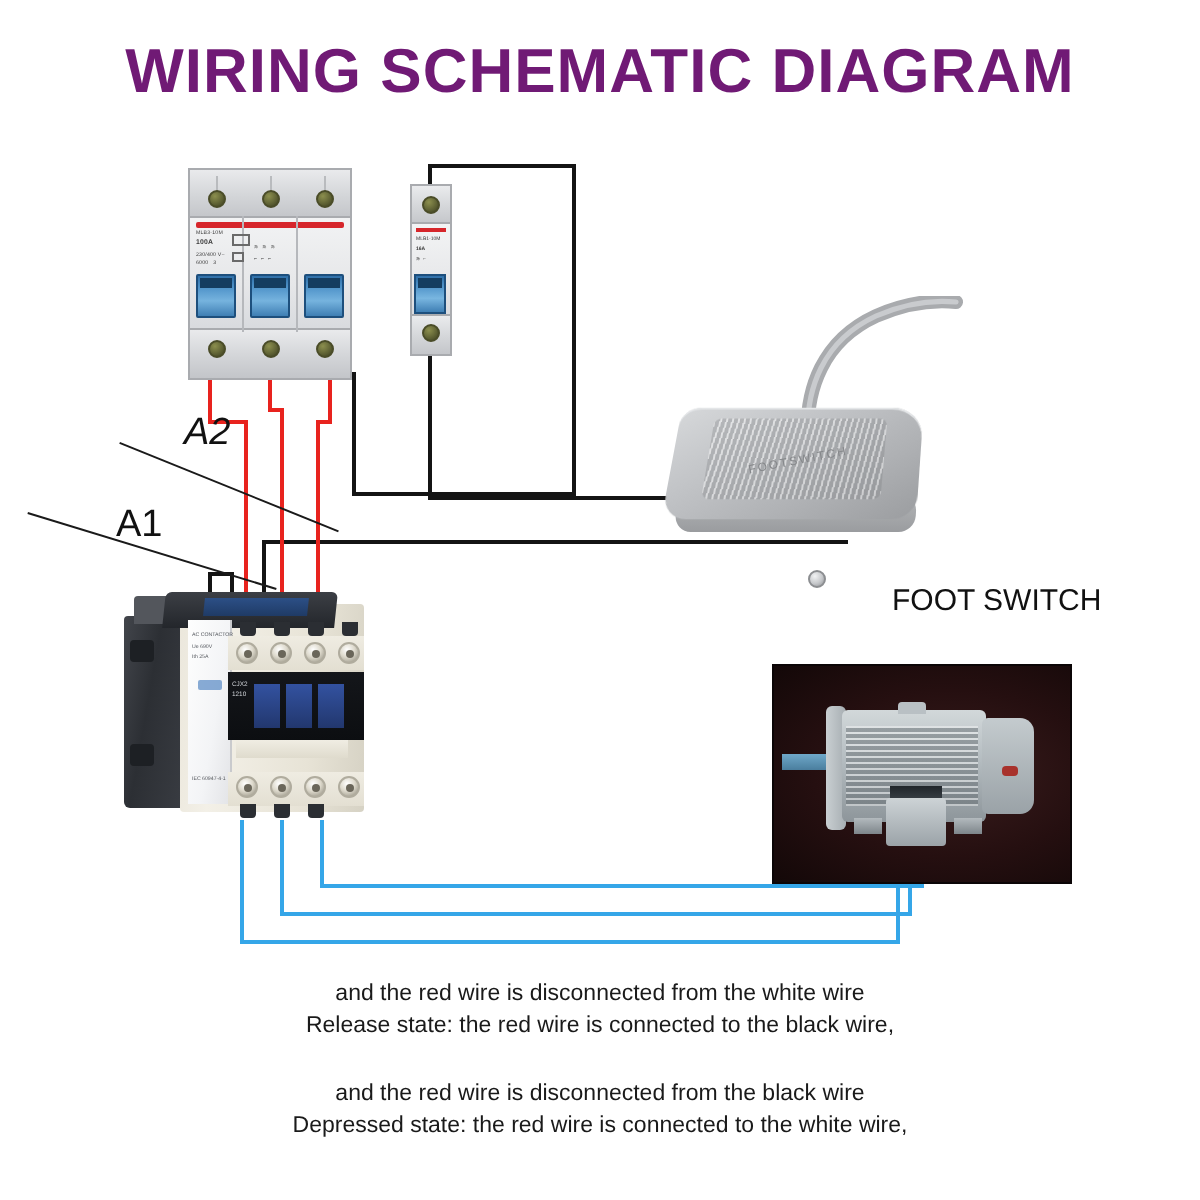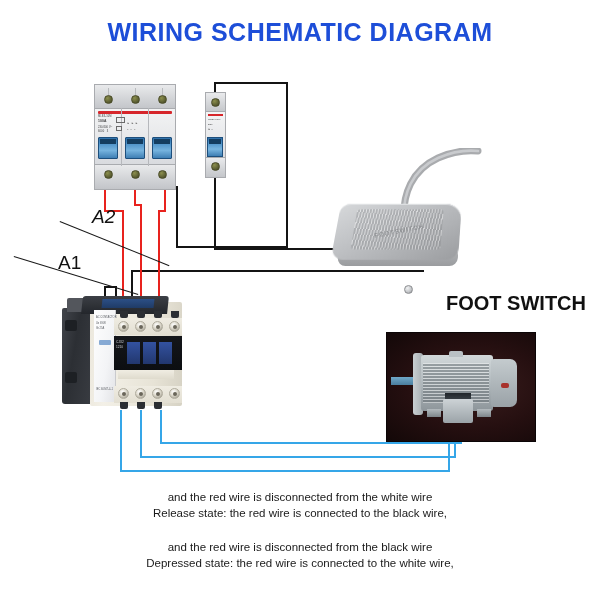--- a/index.html
+++ b/index.html
@@ -19,24 +19,24 @@
     overflow: hidden;
   }
 
   
   #title {
     position: absolute;
     left: 0;
     top: 18px;
     width: 600px;
     text-align: center;
-    font-size: 25px;
+    font-size: 31px;
     font-weight: bold;
     letter-spacing: 0.5px;
-    color: #1d4ed8;
+    color: #701a75;
     font-family: "Liberation Sans", sans-serif;
   }
 
   
   .wire { position: absolute; }
   .wv { width: 2px; }            
   .wh { height: 2px; }           
   .red  { background: #e8231e; }
   .blk  { background: #141414; }
   .blu  { background: #35a6e8; }
@@ -657,21 +657,21 @@
     <svg class="cable" viewBox="0 0 86 78">
       <path d="M6,74 C4,46 14,22 40,10 C56,3 70,2 80,3" fill="none" stroke="#a9abae" stroke-width="7" stroke-linecap="round"></path>
       <path d="M6,74 C4,46 14,22 40,10 C56,3 70,2 80,3" fill="none" stroke="#c9cbce" stroke-width="2.6" stroke-linecap="round"></path>
     </svg>
     <div class="pedalbase"></div>
     <div class="pedaltop"></div>
     <div class="ribs"></div>
     <div class="brandtxt">FOOTSWITCH</div>
     <div class="boltcap"></div>
   </div>
-  <div class="lbl" style="left:446px; top:292px; font-size:20px; font-weight:bold;">FOOT SWITCH</div>
+  <div class="lbl" style="left:446px; top:292px; font-size:15px; font-weight:normal;">FOOT SWITCH</div>
 
   <div id="motorcard">
     <div class="mshaft"></div>
     <div class="mflange"></div>
     <div class="mbodycore"></div>
     <div class="mfins"></div>
     <div class="mtopnub"></div>
     <div class="mrear"></div>
     <div class="mreddot"></div>
     <div class="mjlid"></div>

